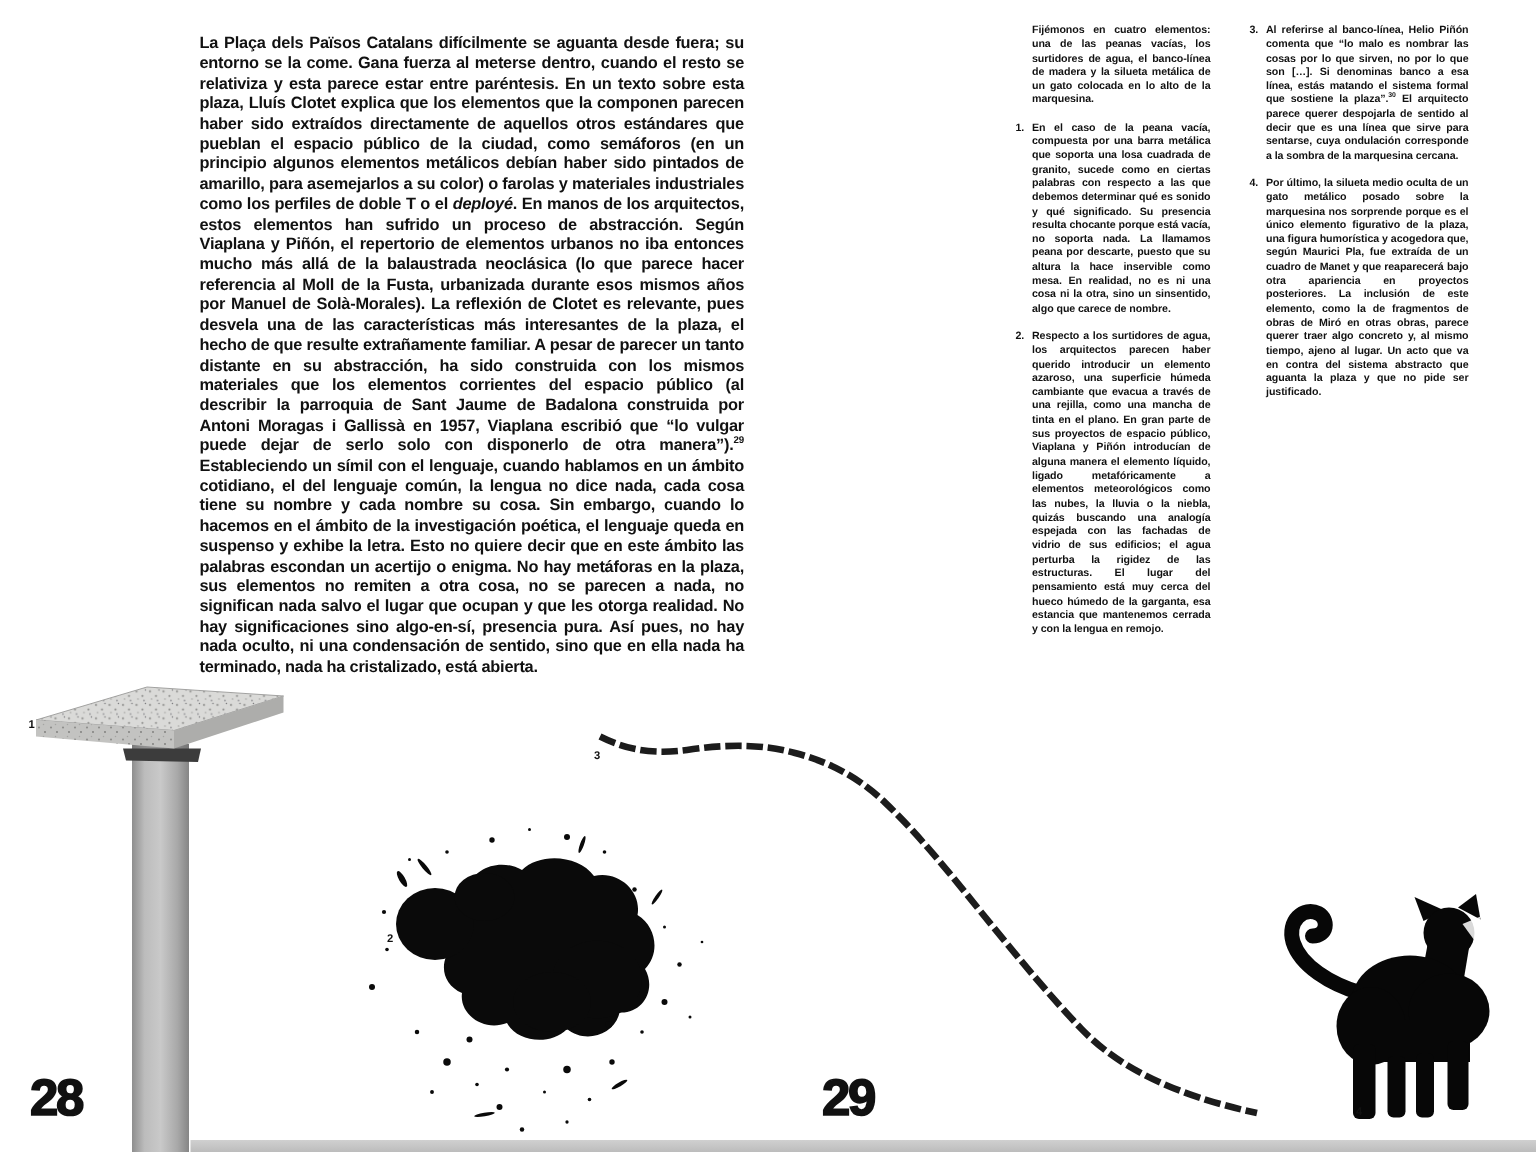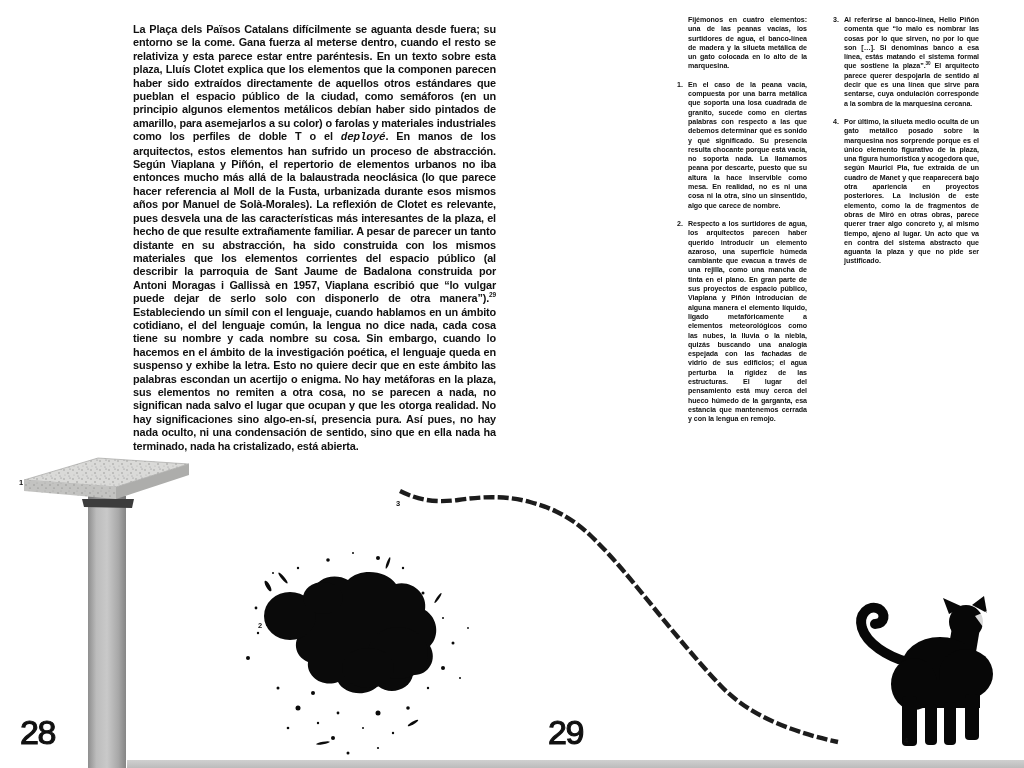--- a/index.html
+++ b/index.html
@@ -8,21 +8,21 @@
     overflow:hidden; color:#111;
     font-family:"Liberation Sans", sans-serif;
   }
   
   .body-left {
     position:absolute; left:133px; top:23px; width:363px;
     font-size:10.9px; line-height:13.4px; font-weight:bold;
     text-align:justify; letter-spacing:-0.15px; hyphens:auto;
   }
   .body-left sup { font-size:6.5px; vertical-align:super; line-height:0; }
-  .it { font-style:italic;font-family:Liberation Mono, monospace; }
+  .it { font-style:italic; }
   
   .col {
     position:absolute; top:16px; font-size:7.1px; line-height:9.3px;
     font-weight:bold; text-align:justify; letter-spacing:-0.05px;
     padding-left:11px; box-sizing:border-box; hyphens:auto;
   }
   .col sup { font-size:4.6px; vertical-align:super; line-height:0; }
   .col1 { left:677px; width:130px; }
   .col2 { left:833px; width:146px; }
   .intro { margin:0 0 9px 0; }
@@ -37,21 +37,21 @@
   #label-4 { left:904px; top:736px; }
   #fig-pedestal { left:8px;   top:450px; }
   #fig-blot     { left:228px; top:538px; }
   #fig-curve    { left:390px; top:483px; }
   #fig-cat      { left:845px; top:596px; }
   .ground-strip {
     position:absolute; left:127px; top:760px; width:897px; height:8px;
     background:linear-gradient(#d0d0d0,#bcbcbc);
   }
   .pagenum {
-    position:absolute; top:713px; font-size:34px; font-weight:normal;
+    position:absolute; top:713px; font-size:34px; font-weight:bold;
     letter-spacing:-1.5px; -webkit-text-stroke:1.1px #111;
   }
   #pn-28 { left:20px; }
   #pn-29 { left:548px; }
 </style>
 </head>
 <body>
 
 <div class="spread">
 

